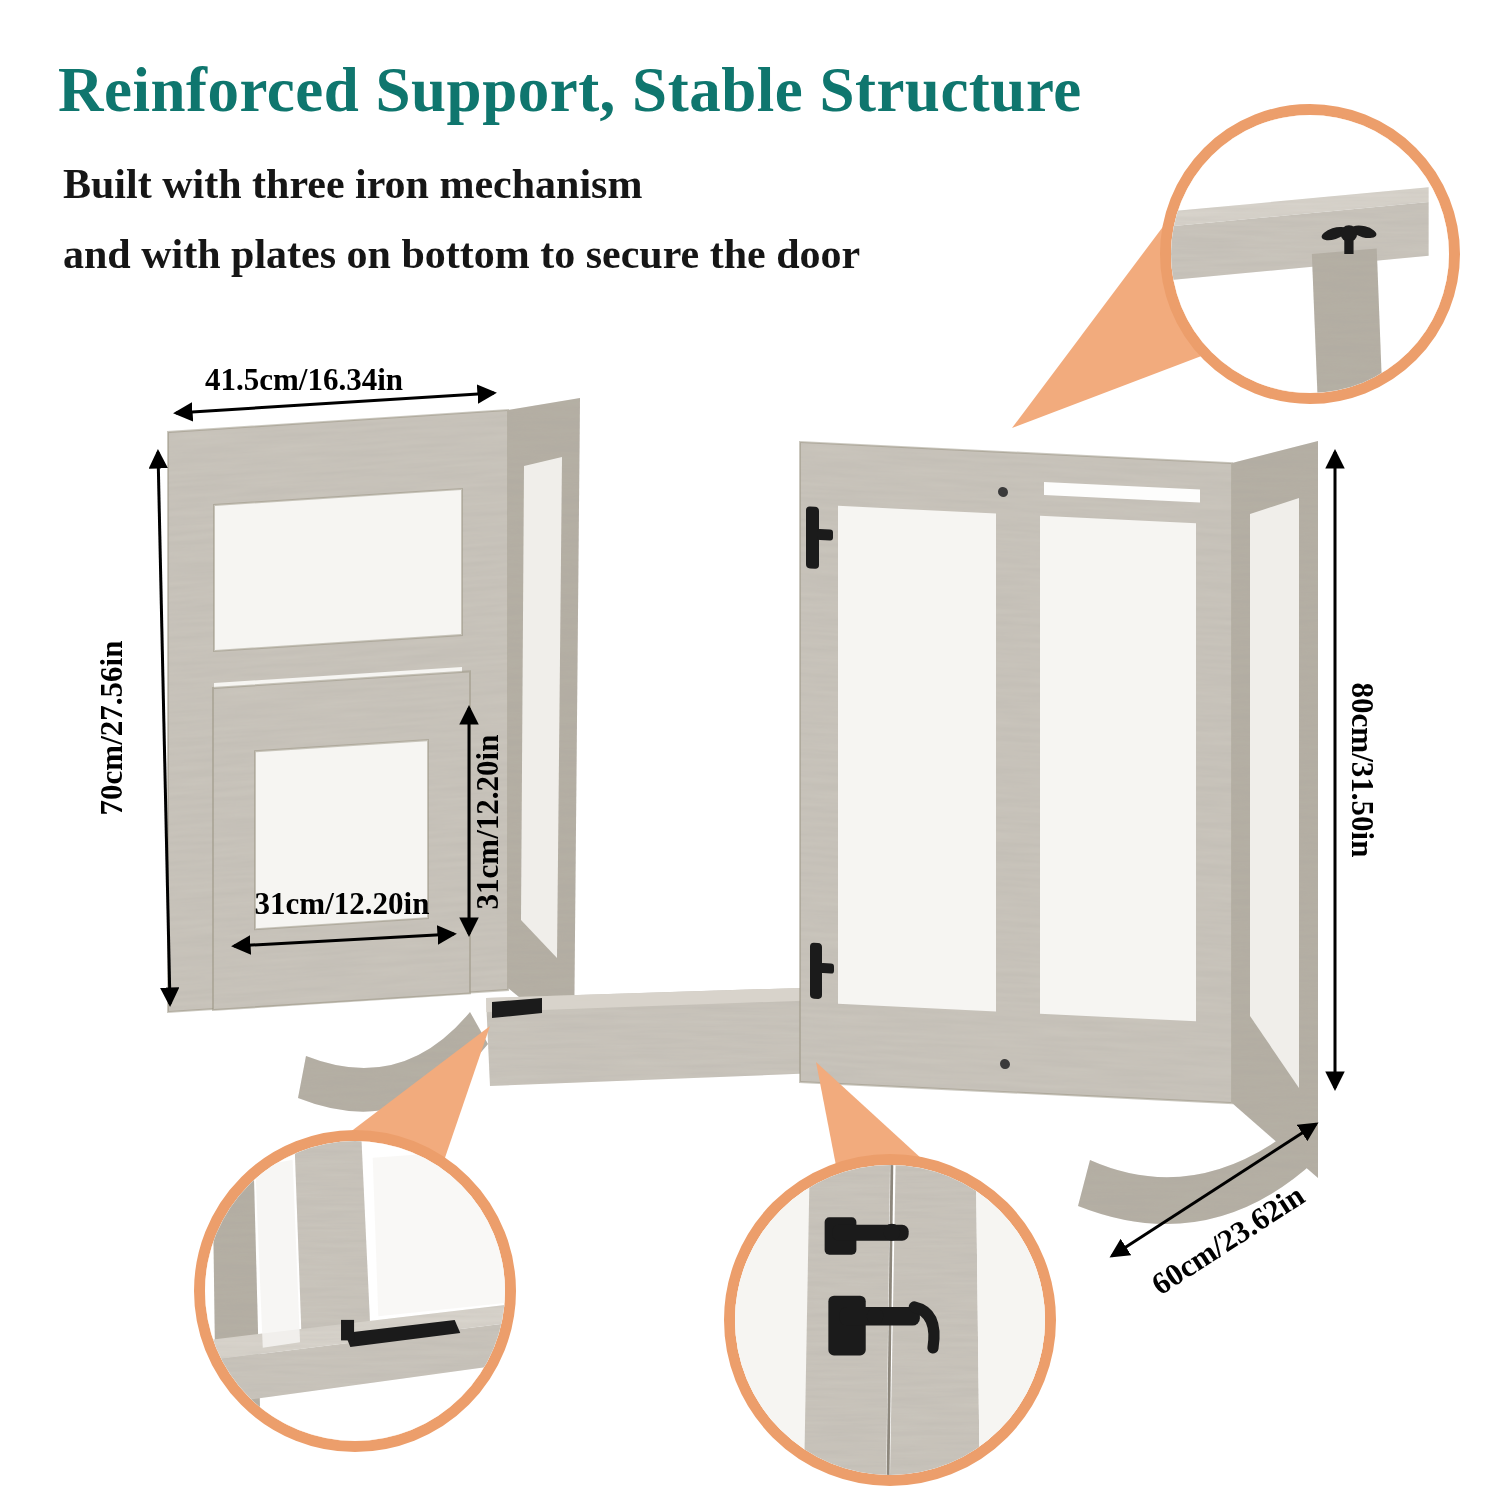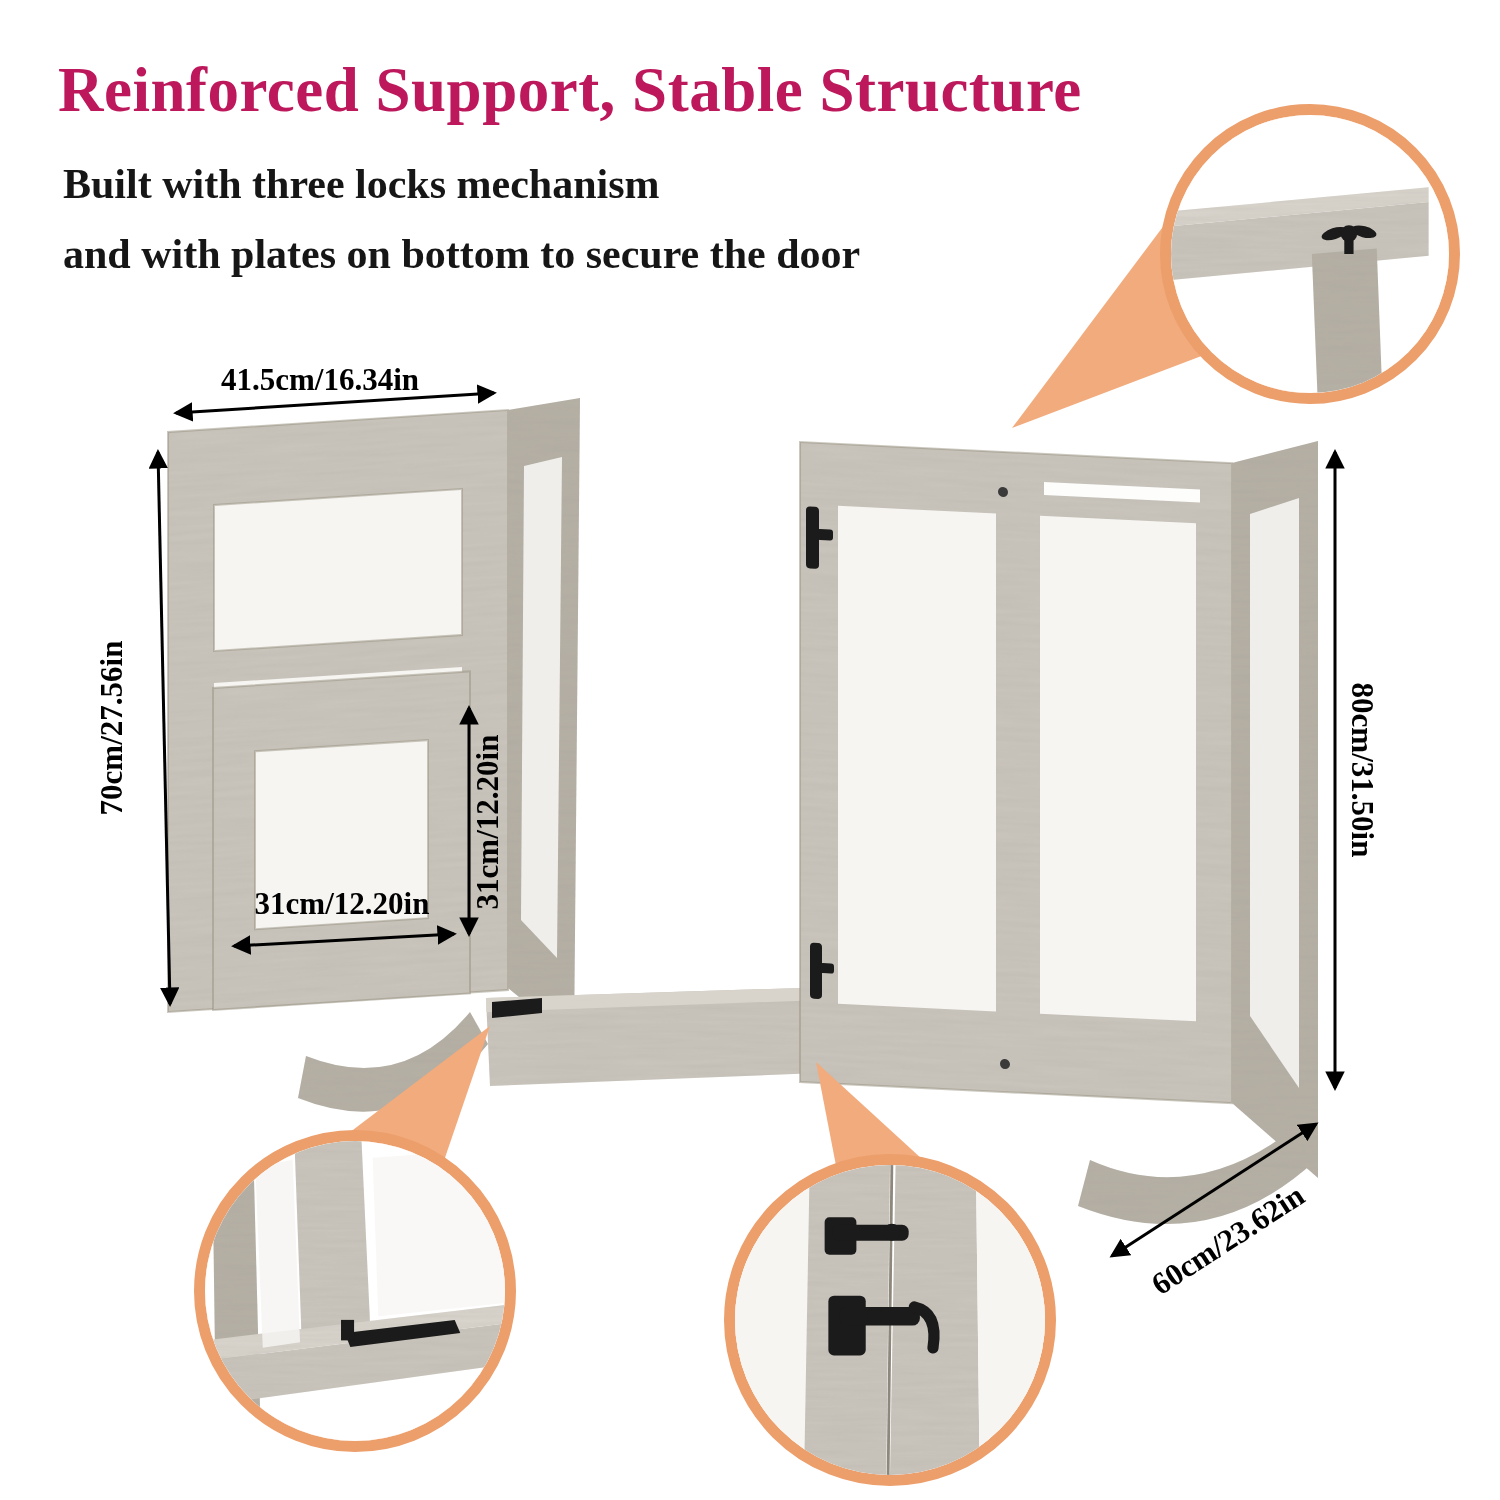--- a/index.html
+++ b/index.html
@@ -6,37 +6,37 @@
   html,body { background:#ffffff; }
   body {
     width:1500px; height:1500px;
     font-family:"Liberation Serif","DejaVu Serif",serif;
     color:#111;
   }
   .canvas { position:relative; width:1500px; height:1500px; background:#fff; overflow:hidden; }
 
   .title {
     position:absolute; left:58px; top:54px;
-    font-size:63px; font-weight:700; color:#be185d; letter-spacing:0.5px;
+    font-size:63px; font-weight:700; color:#0f766e; letter-spacing:0.5px;
     white-space:nowrap;
   }
   .subtitle {
     position:absolute; left:63px;
     font-size:42px; font-weight:700; color:#161616; white-space:nowrap;
   }
   .subtitle.l1 { top:160px; }
   .subtitle.l2 { top:230px; }
 
   .hero-svg { position:absolute; left:0; top:0; width:1500px; height:1500px; }
 
   .dim-label {
     position:absolute; width:300px; text-align:center;
     font-size:31px; font-weight:700; color:#000; white-space:nowrap;
   }
-  #dim-top-width    { left:170px;  top:362px; }
+  #dim-top-width    { left:154px;  top:362px; }
   #dim-left-height  { left:-38px;  top:710px; transform:rotate(-90deg); }
   #dim-door-height  { left:338px;  top:804px; transform:rotate(-90deg); }
   #dim-door-width   { left:192px;  top:886px; }
   #dim-right-height { left:1212px; top:752px; transform:rotate(90deg); }
   #dim-depth        { left:1078px; top:1222px; transform:rotate(-33deg); }
 
   .callout {
     position:absolute; border-radius:50%;
     border:11px solid var(--accent-ring,#ec9e6b);
     background:#fff; overflow:hidden;
@@ -55,21 +55,21 @@
   .beam   { fill:var(--accent-beam,#f2ab7d); }
   .edge   { fill:none; stroke:#97917f; stroke-width:2; opacity:0.5; }
   .dim-line { stroke:#000; stroke-width:3; fill:none; }
 </style>
 </head>
 <body>
 
 <div class="canvas">
 
   <h1 class="title">Reinforced Support, Stable Structure</h1>
-  <p class="subtitle l1">Built with three locks mechanism</p>
+  <p class="subtitle l1">Built with three iron mechanism</p>
   <p class="subtitle l2">and with plates on bottom to secure the door</p>
 
   <svg class="hero-svg" viewBox="0 0 1500 1500">
     <defs>
       <marker id="ahE" viewBox="0 0 10 10" refX="8.5" refY="5" markerWidth="6.5" markerHeight="6.5" orient="auto">
         <path d="M0,0 L10,5 L0,10 Z" fill="#000"></path>
       </marker>
       <marker id="ahS" viewBox="0 0 10 10" refX="8.5" refY="5" markerWidth="6.5" markerHeight="6.5" orient="auto-start-reverse">
         <path d="M0,0 L10,5 L0,10 Z" fill="#000"></path>
       </marker>

